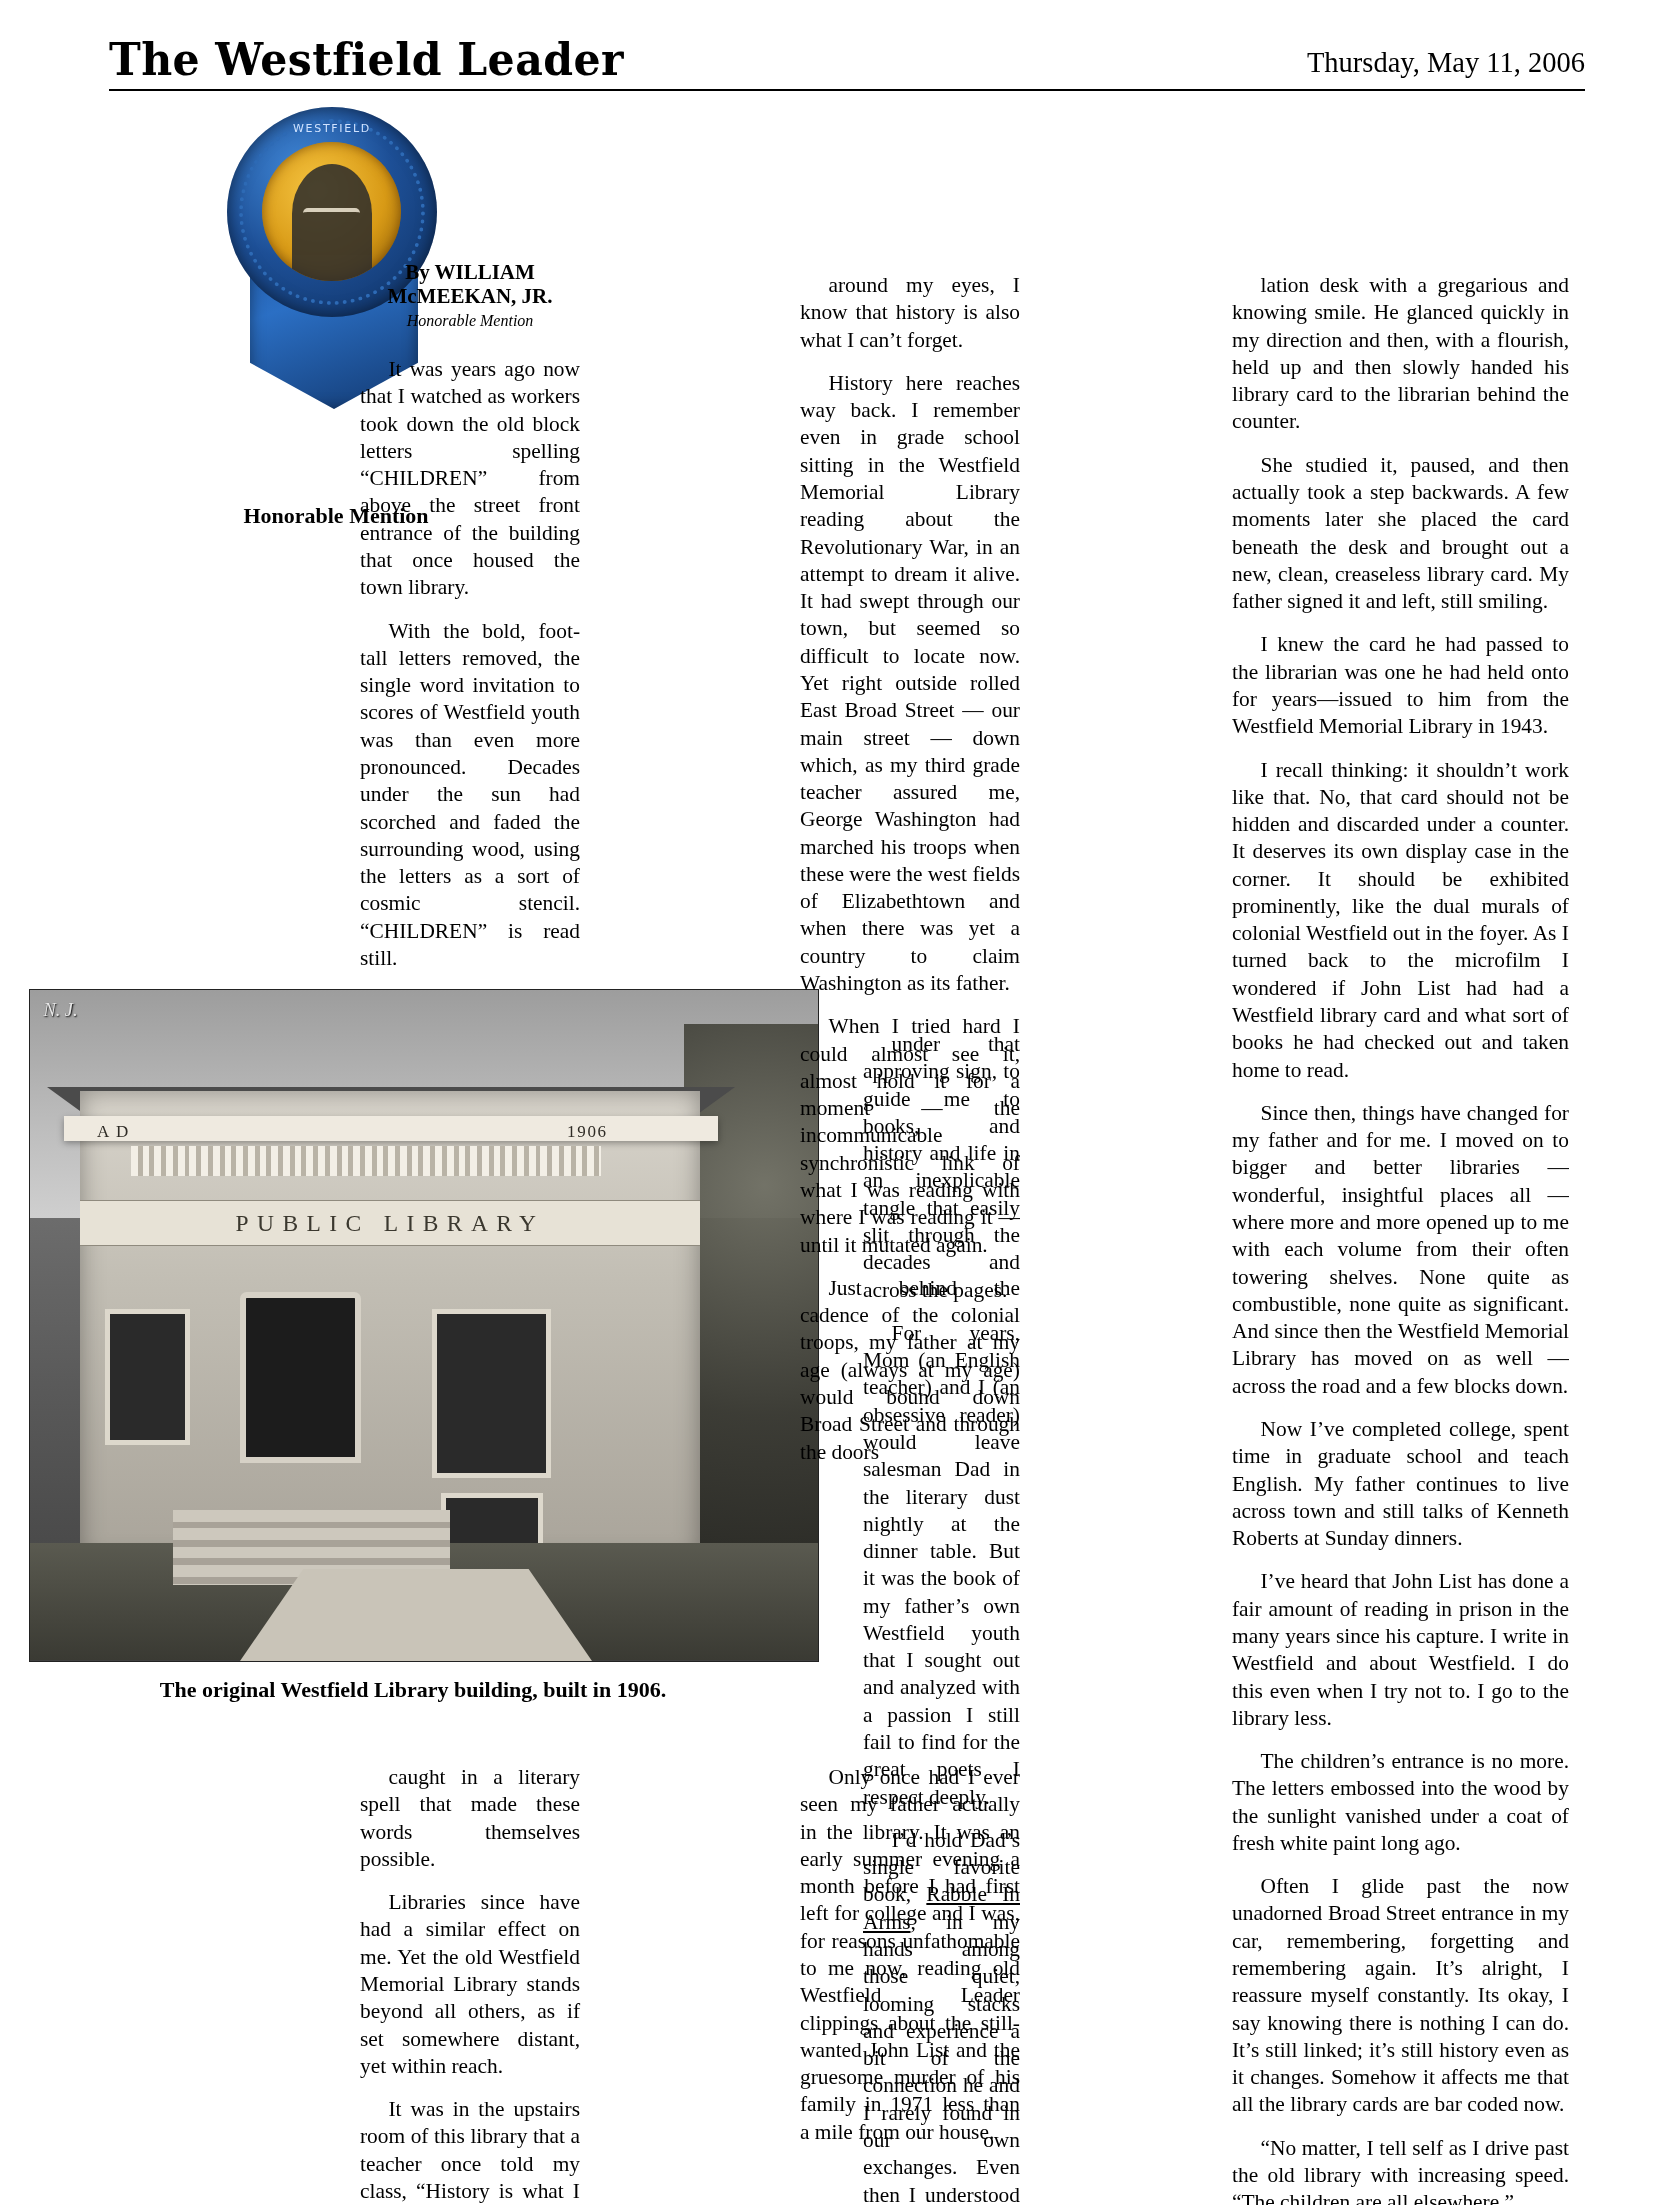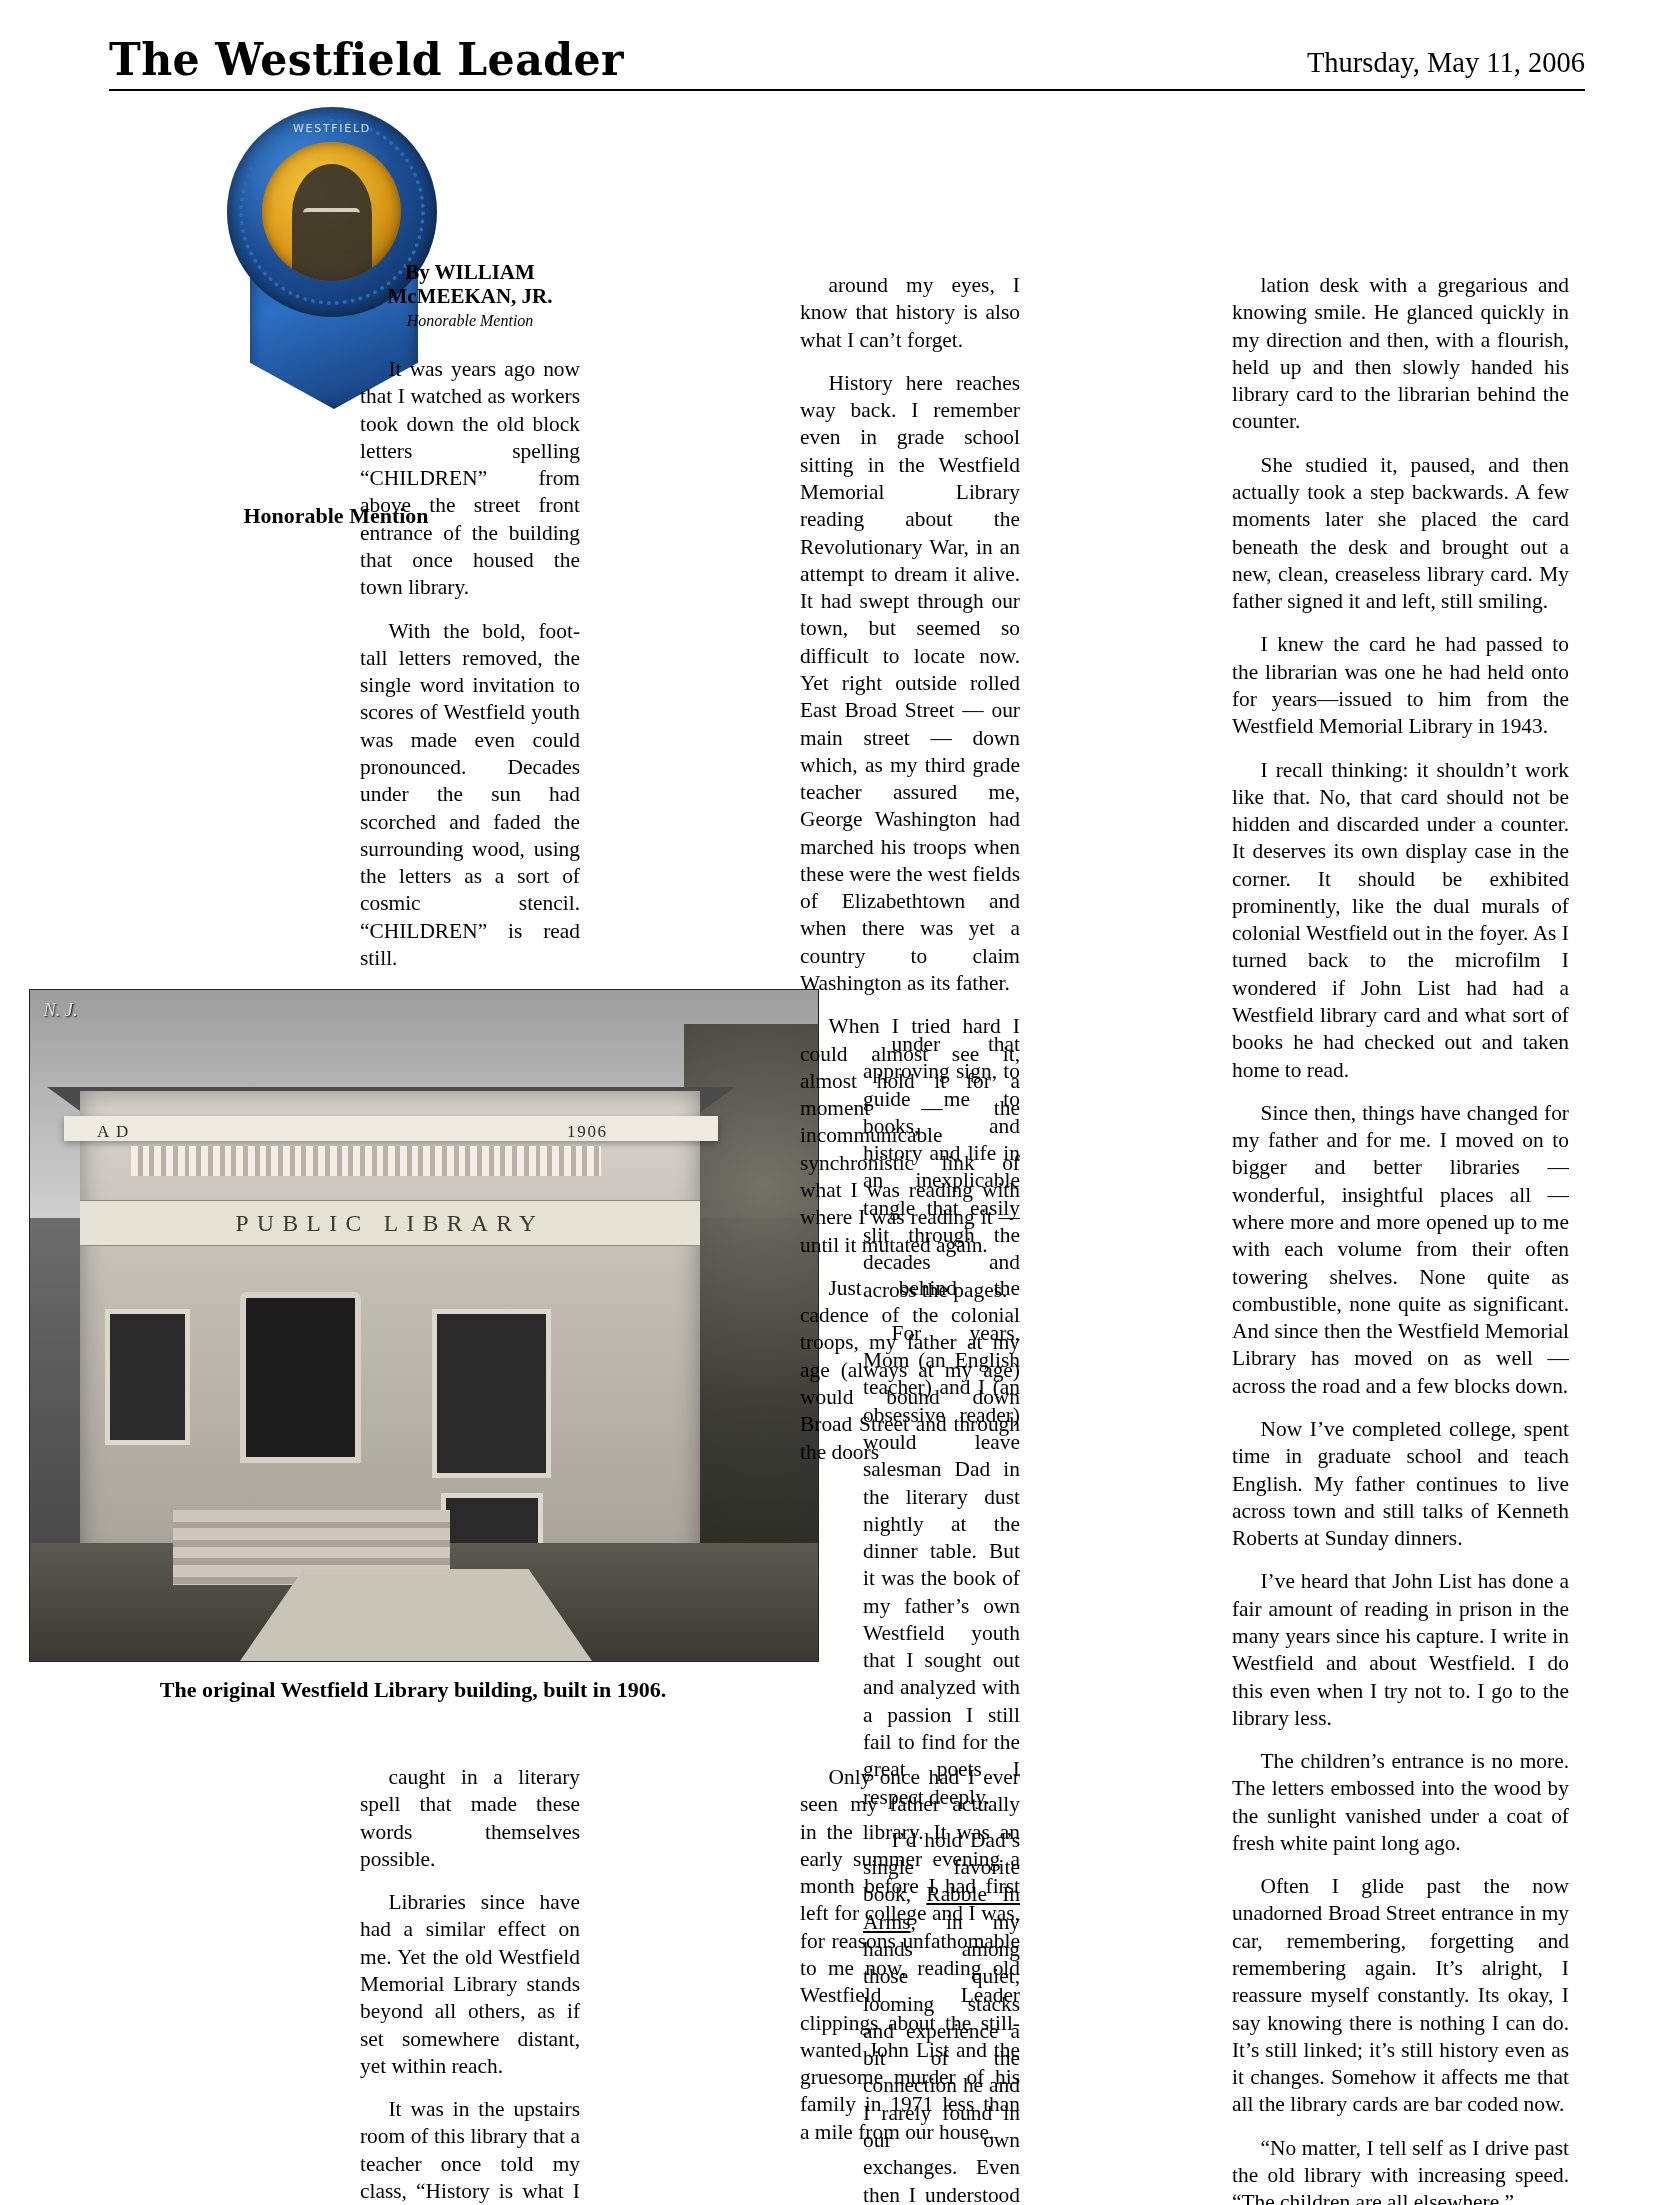--- a/index.html
+++ b/index.html
@@ -407,21 +407,21 @@
   <div class="honorable-caption">Honorable Mention</div>
 
   <div class="byline">
     <div class="byline-by">By WILLIAM</div>
     <div class="byline-by">McMEEKAN, JR.</div>
     <div class="byline-note">Honorable Mention</div>
   </div>
 
   <div class="col" id="col1-top">
     <p>It was years ago now that I watched as workers took down the old block letters spelling “CHILDREN” from above the street front entrance of the building that once housed the town library.</p>
-    <p>With the bold, foot-tall letters removed, the single word invitation to scores of Westfield youth was made even could pronounced. Decades under the sun had scorched and faded the surrounding wood, using the letters as a sort of cosmic stencil. “CHILDREN” is read still.</p>
+    <p>With the bold, foot-tall letters removed, the single word invitation to scores of Westfield youth was than even more pronounced. Decades under the sun had scorched and faded the surrounding wood, using the letters as a sort of cosmic stencil. “CHILDREN” is read still.</p>
     <p>The Westfield Memorial Library, of course, offered books — the magical links to educate, inspire and spark. And like many kids with too much time and imagination, I let the library’s collection take me to flame. I read and read, burning through books,</p>
   </div>
 
   <div class="photo">
     <div class="photo-sky"></div>
     <div class="photo-trees"></div>
     <div class="photo-roof"></div>
     <div class="photo-building"></div>
     <div class="photo-cornice"></div>
     <div class="photo-band"></div>

